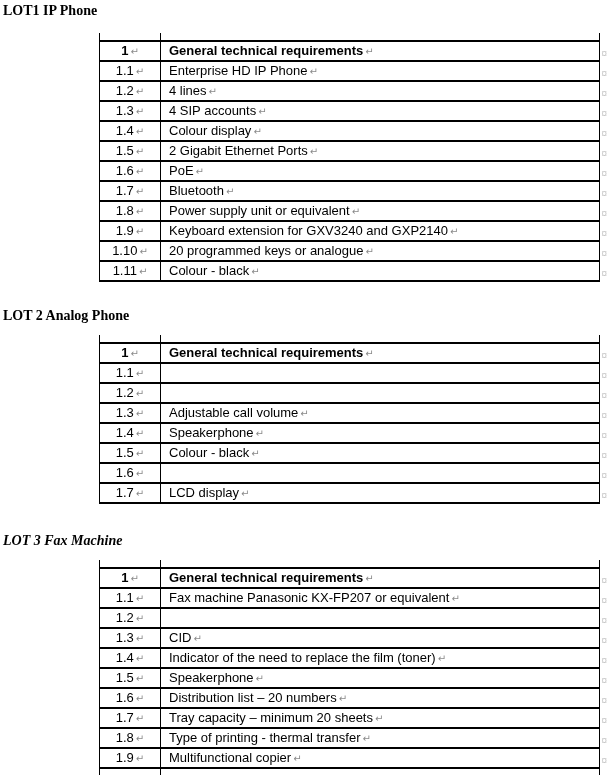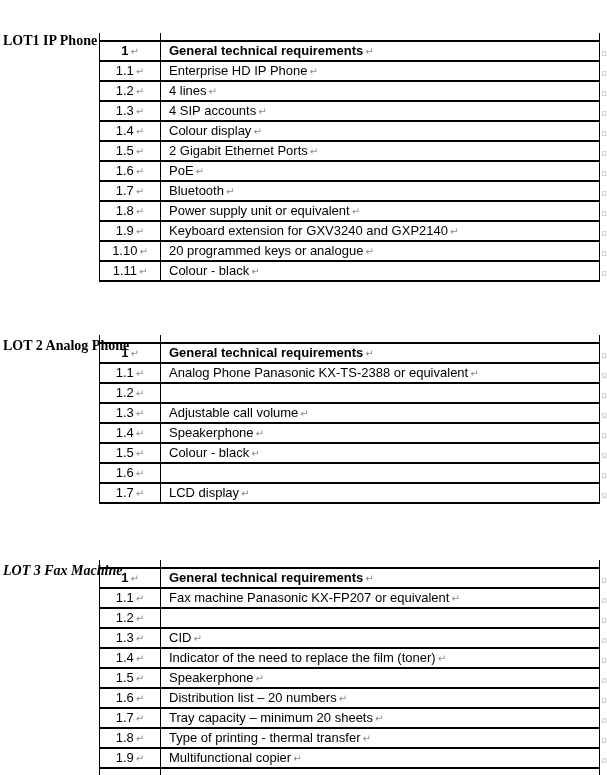--- a/index.html
+++ b/index.html
@@ -11,21 +11,20 @@
     font-family: "Liberation Sans", sans-serif;
     color: #000;
   }
   .title {
     position: absolute;
     left: 3px;
     font-family: "Liberation Serif", serif;
     font-weight: bold;
     font-size: 14px;
     white-space: nowrap;
-    margin-top: 30px;
   }
   #t1 { top: 3px; }
   #t2 { top: 308px; }
   #t3 { top: 533px; font-style: italic; }
 
   .tblwrap { position: absolute; left: 99px; width: 501px; }
   #w1 { top: 33px; }
   #w2 { top: 335px; }
   #w3 { top: 560px; }
 
@@ -160,21 +159,20 @@
     <div class="stub c"></div>
   </div>
   <div class="tbl">
       <div class="trow hdr">
         <div class="c1"><span>1</span><span class="pn">↵</span></div>
         <div class="c2"><span>General technical requirements</span><span class="pn">↵</span></div>
         <span class="eor">¤</span>
       </div>
       <div class="trow">
         <div class="c1"><span>1.1</span><span class="pn">↵</span></div>
-        <div class="c2"><span>Analog Phone Panasonic KX-TS-2388 or equivalent</span><span class="pn">↵</span></div>
         <span class="eor">¤</span>
       </div>
       <div class="trow">
         <div class="c1"><span>1.2</span><span class="pn">↵</span></div>
         <span class="eor">¤</span>
       </div>
       <div class="trow">
         <div class="c1"><span>1.3</span><span class="pn">↵</span></div>
         <div class="c2"><span>Adjustable call volume</span><span class="pn">↵</span></div>
         <span class="eor">¤</span>

